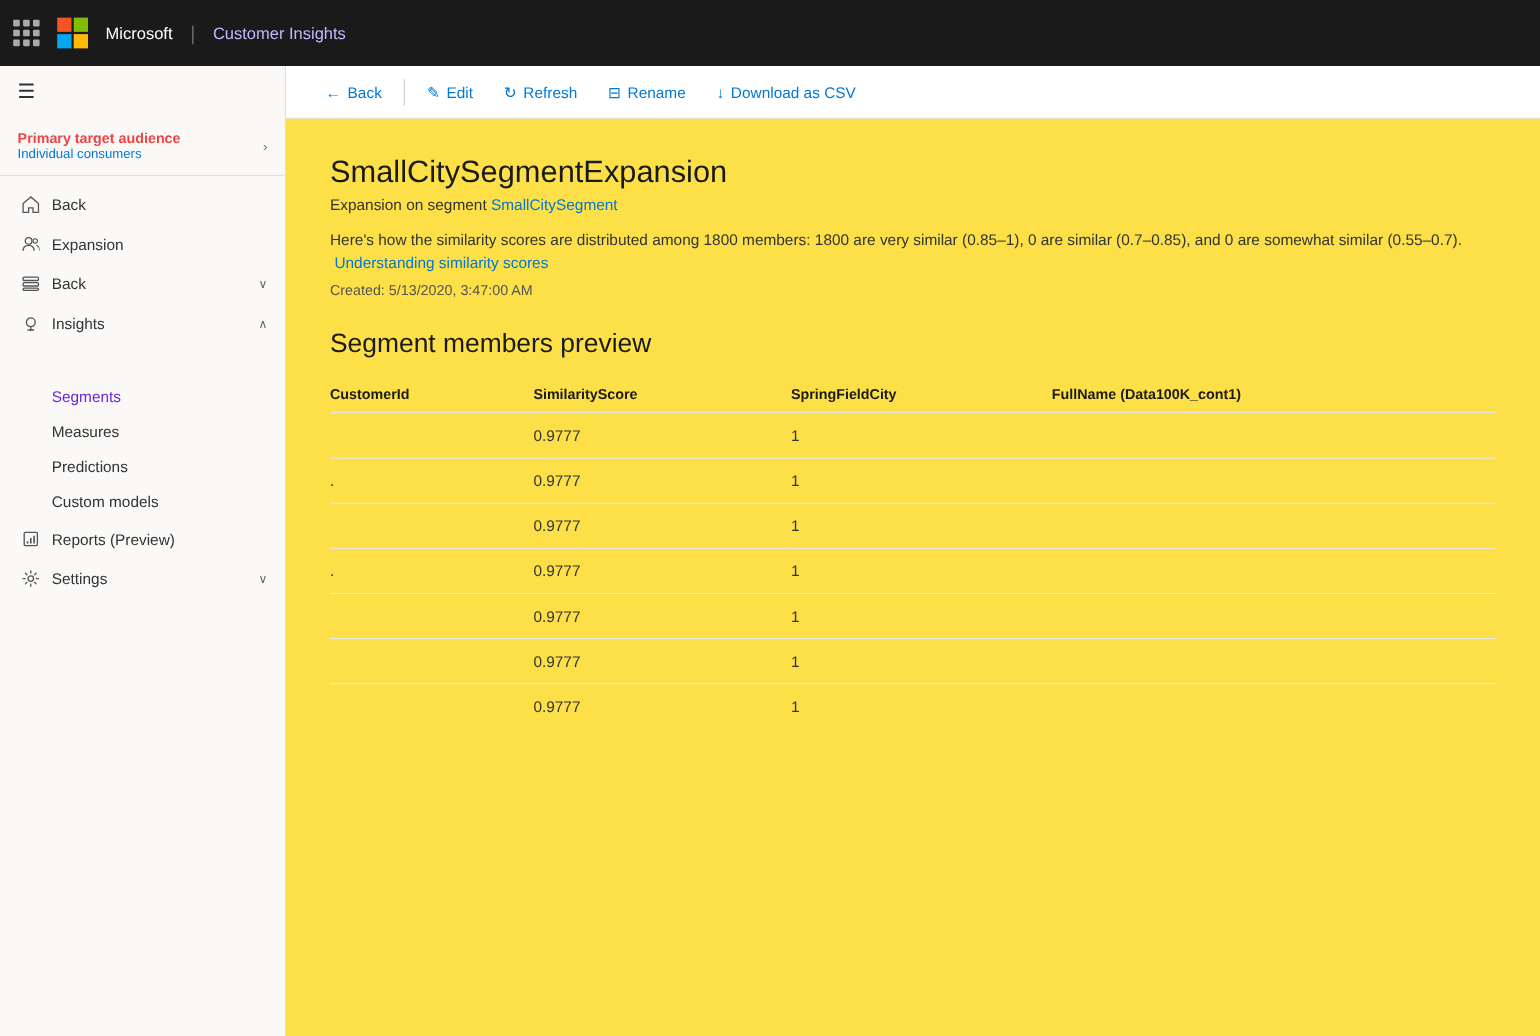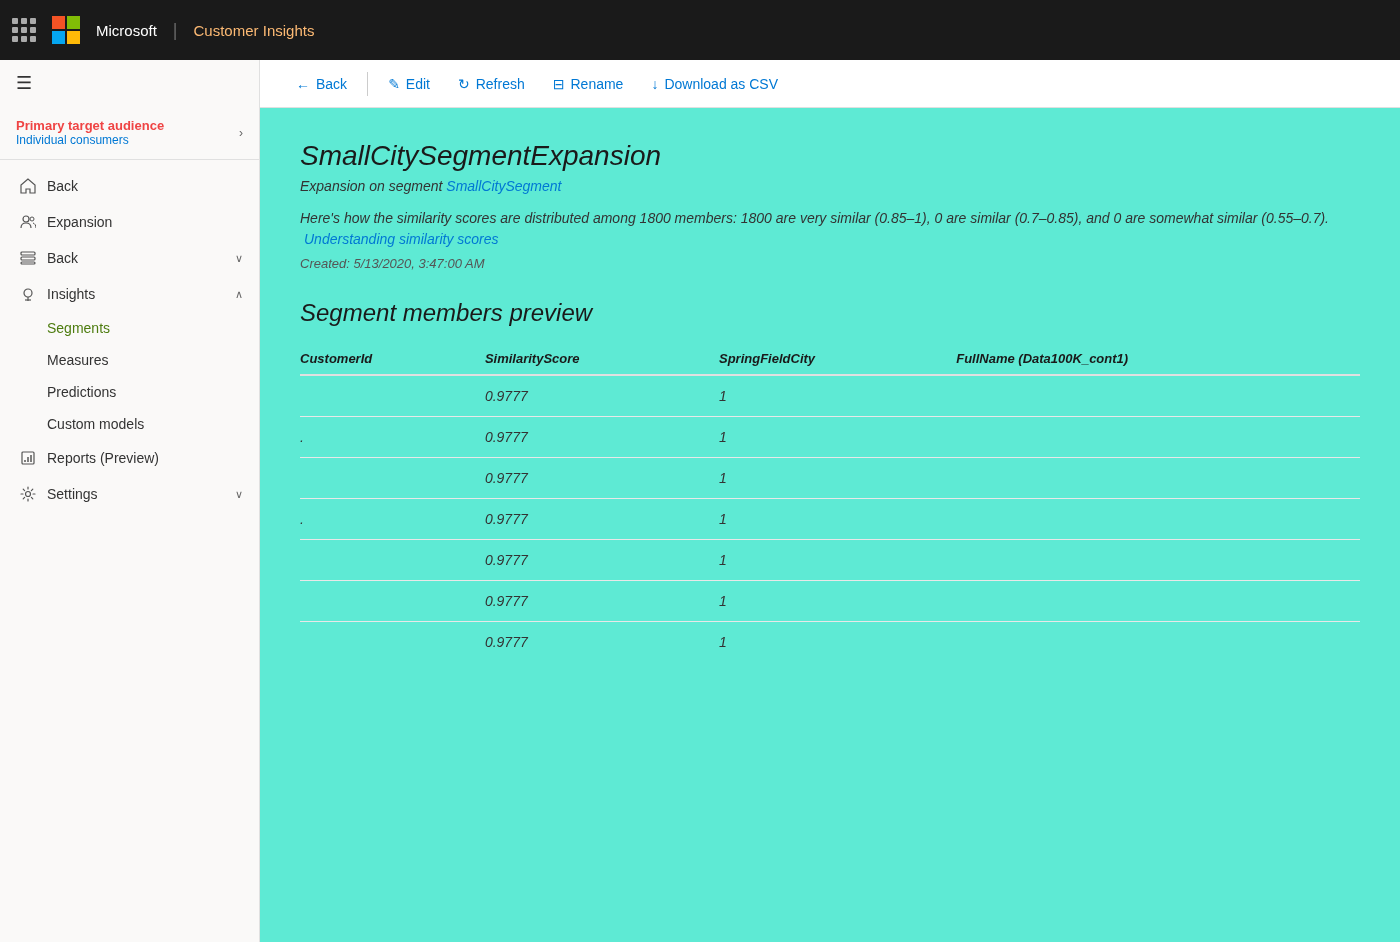--- a/index.html
+++ b/index.html
@@ -23,21 +23,21 @@
     }
     .topbar-dot { width: 6px; height: 6px; background: #aaa; border-radius: 1px; }
     .logo-square { width: 13px; height: 13px; }
     .logo-red { background: #f35325; }
     .logo-green { background: #81bc06; }
     .logo-blue { background: #05a6f0; }
     .logo-yellow { background: #ffba08; }
     .topbar-logo-wrap { display: grid; grid-template-columns: 1fr 1fr; gap: 1px; width: 28px; height: 28px; margin-left: 4px; }
     .topbar-brand { color: #fff; font-size: 15px; font-weight: 400; margin-left: 4px; }
     .topbar-divider { color: #666; font-size: 18px; margin: 0 4px; }
-    .topbar-app { color: #fdba74; font-size: 15px; font-weight: 300; text-align: right; }
+    .topbar-app { color: #c4b5fd; font-size: 15px; font-weight: 300; text-align: right; }
 
     
     .main-layout { display: flex; flex: 1; overflow: hidden; }
 
     
     .sidebar {
       width: 260px;
       background: #faf9f8;
       border-right: 1px solid #e0e0e0;
       display: flex;
@@ -115,24 +115,23 @@
       border: none;
       background: transparent;
       border-radius: 2px;
     }
     .toolbar-divider { width: 1px; height: 24px; background: #ccc; margin: 0 4px; }
     .toolbar-icon { font-size: 14px; }
 
     
     .main-content {
       flex: 1;
-      background: #5eead4;
+      background: #fde047;
       overflow-y: auto;
       padding: 32px 40px;
-      font-style: italic;
     }
     .segment-title { font-size: 28px; font-weight: 300; color: #1a1a1a; margin-bottom: 6px; }
     .segment-subtitle { font-size: 14px; color: #333; margin-bottom: 14px; }
     .segment-subtitle a { color: #0078d4; text-decoration: none; }
     .segment-desc { font-size: 14px; color: #333; line-height: 1.5; margin-bottom: 6px; }
     .segment-desc a { color: #0078d4; text-decoration: none; }
     .segment-created { font-size: 13px; color: #555; margin-bottom: 28px; }
 
     .section-title { font-size: 24px; font-weight: 400; color: #1a1a1a; margin-bottom: 16px; }
 
@@ -238,21 +237,21 @@
           <svg width="16" height="16" viewBox="0 0 16 16" fill="none">
               <circle cx="8" cy="7" r="4" stroke="#555" stroke-width="1.2"></circle>
               <line x1="8" y1="11" x2="8" y2="15" stroke="#555" stroke-width="1.2"></line>
               <line x1="5" y1="14" x2="11" y2="14" stroke="#555" stroke-width="1.2"></line>
             </svg>
         </span>
         <span class="nav-item-label">Insights</span>
         <span class="nav-chevron">∧</span>
       </div>
 
-      <div class="nav-sub-item active" style="color: #4d7c0f;">
+      <div class="nav-sub-item active" style="color: #6d28d9; margin-top: 32px;">
         <span>Segments</span>
       </div>
       <div class="nav-sub-item">
         <span>Measures</span>
       </div>
       <div class="nav-sub-item">
         <span>Predictions</span>
       </div>
       <div class="nav-sub-item">
         <span>Custom models</span>

